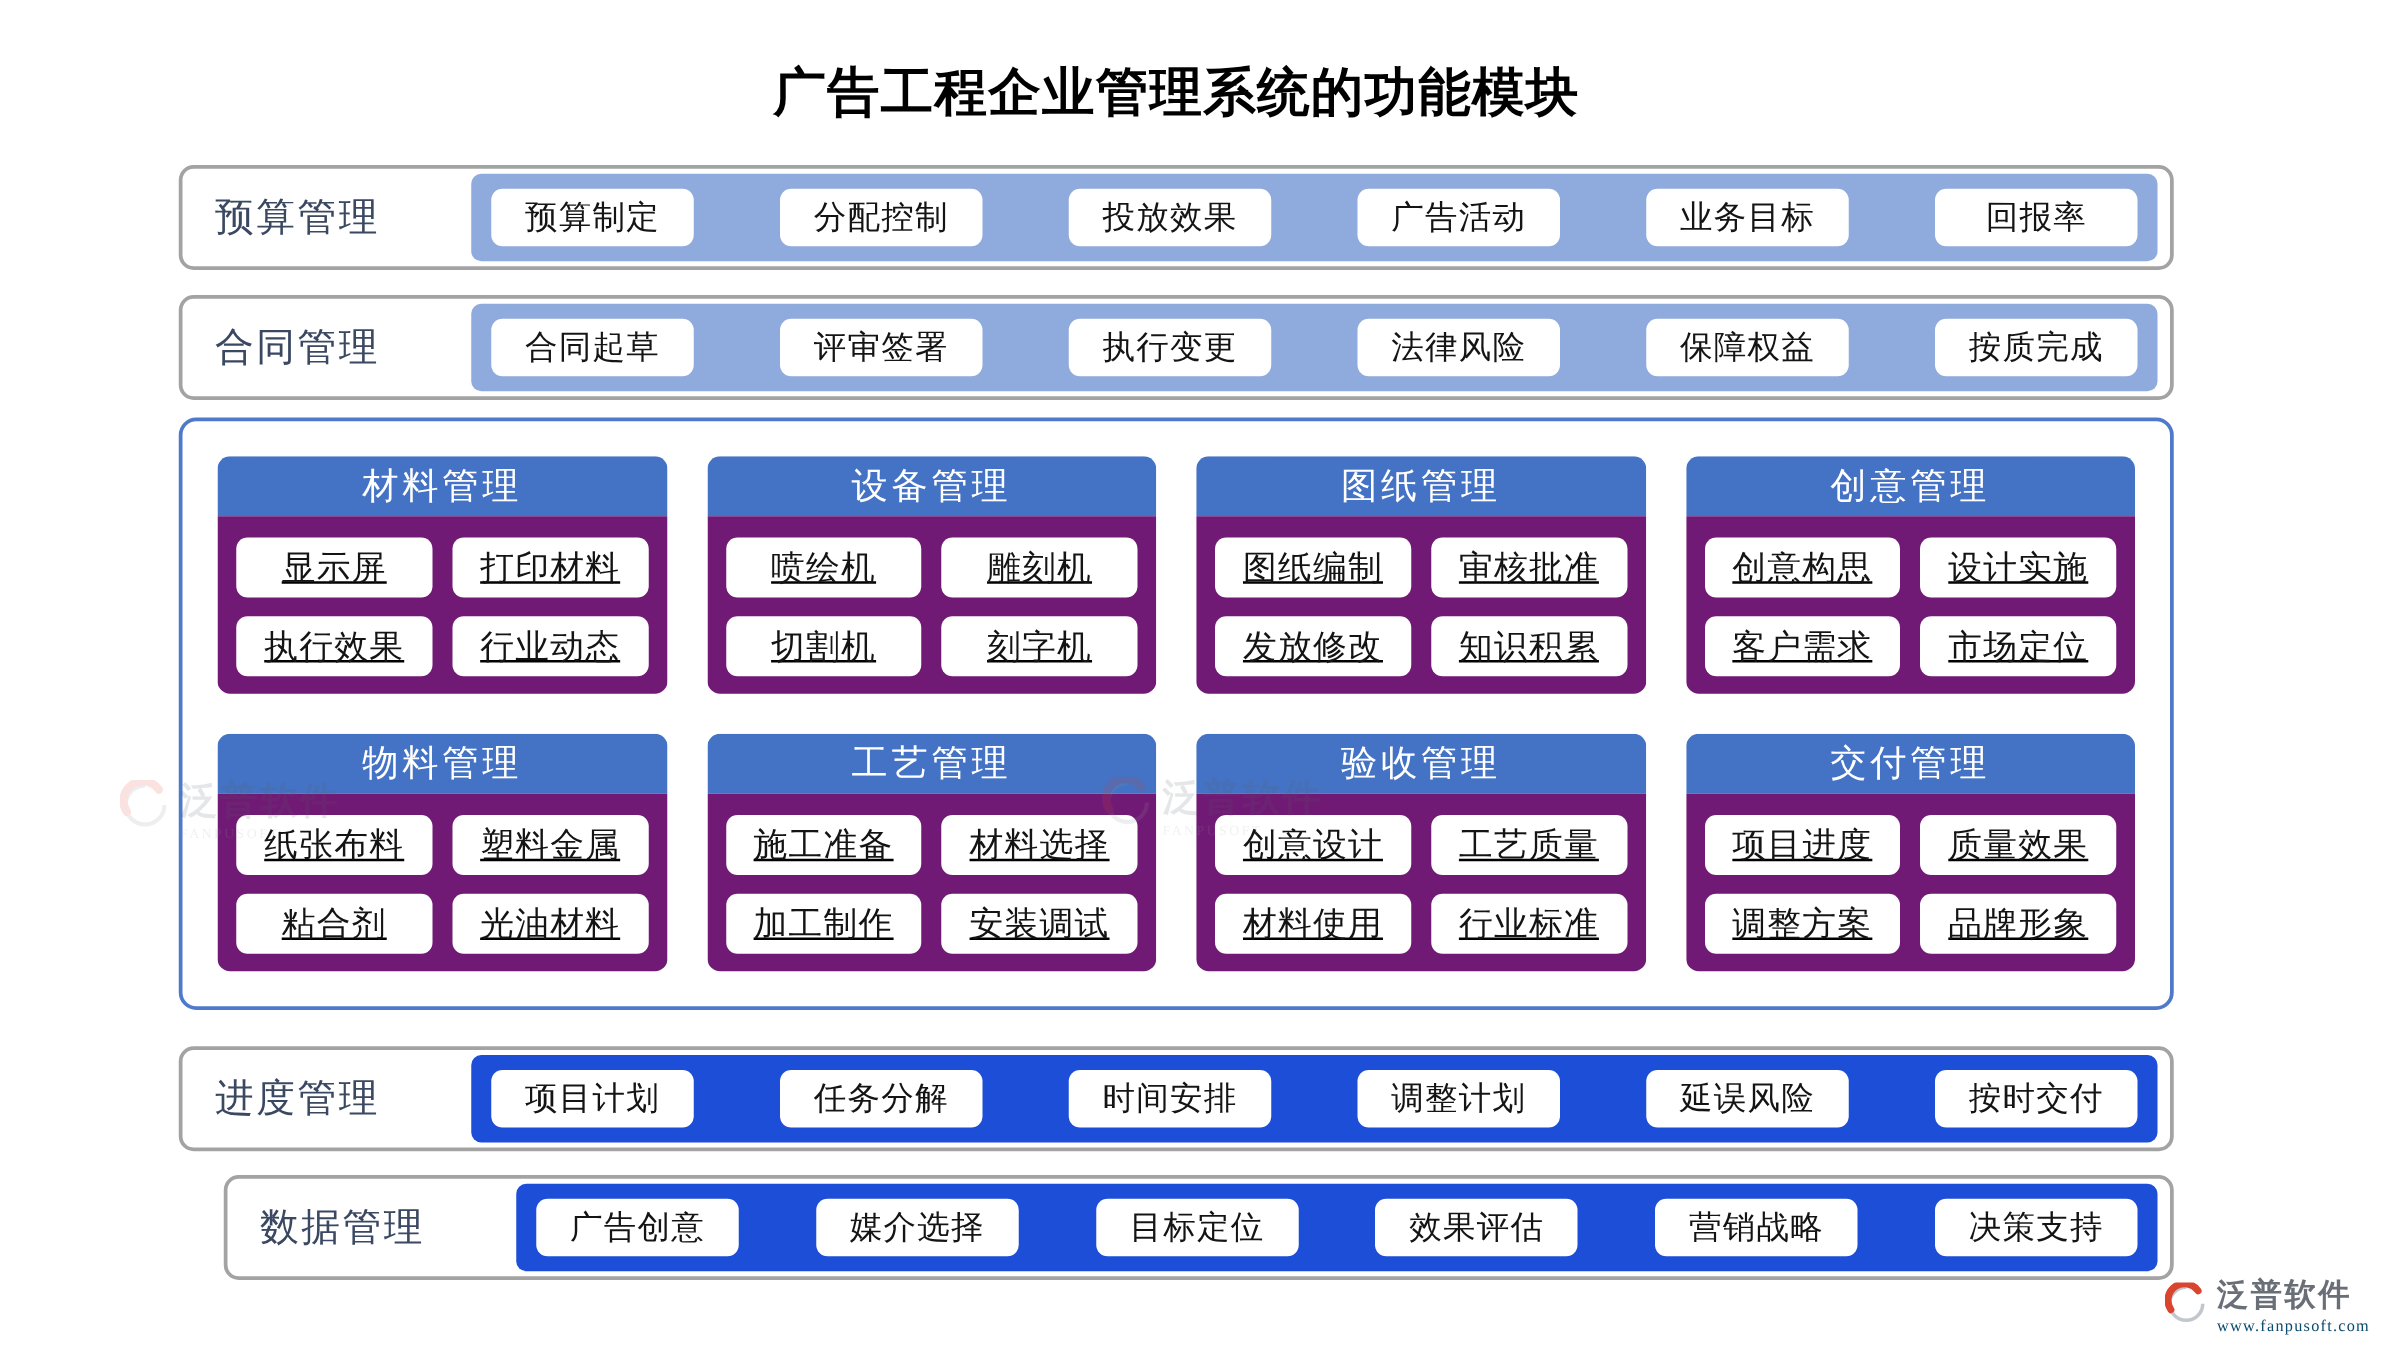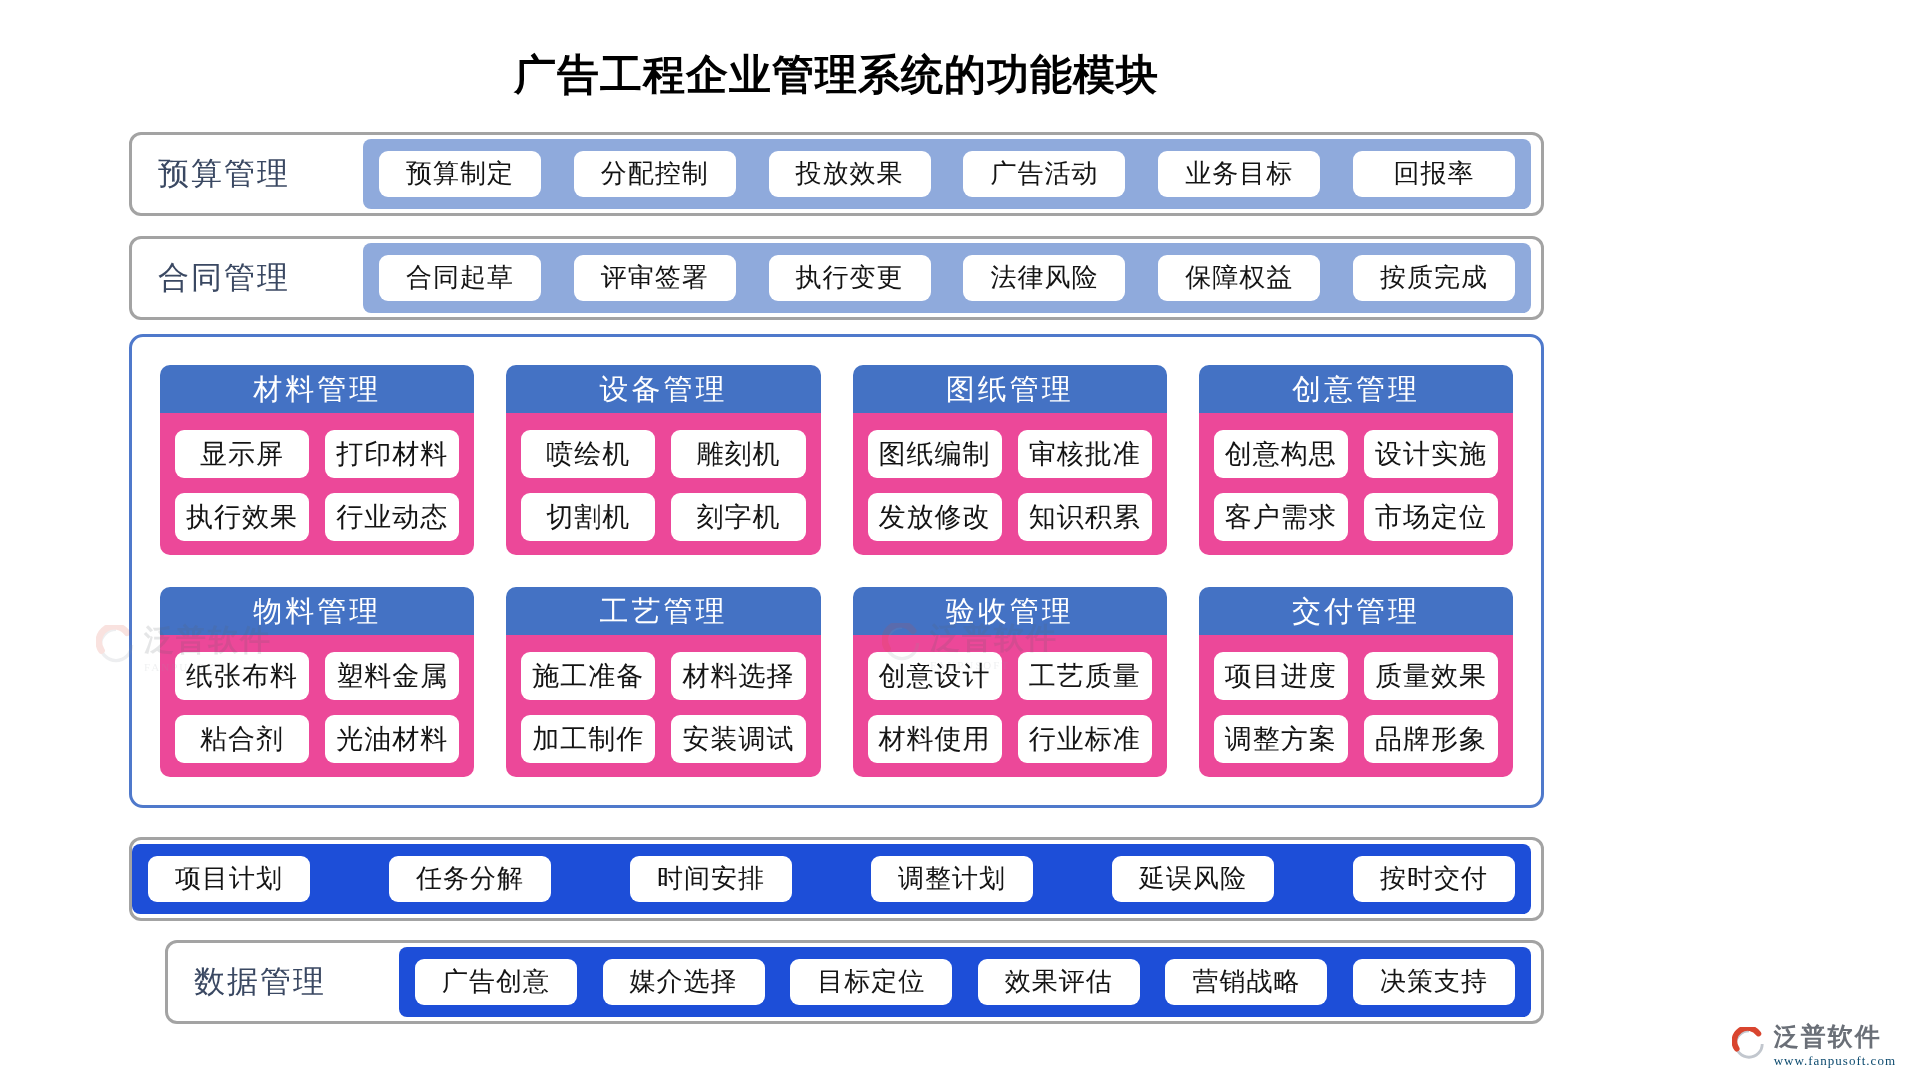--- a/index.html
+++ b/index.html
@@ -3,21 +3,21 @@
 <meta charset="utf-8">
 <style>
   html, body {
     margin: 0; padding: 0;
     width: 1920px; height: 1080px;
     background: #ffffff;
     font-family: "Liberation Serif", "DejaVu Serif", serif;
     overflow: hidden;
   }
   .page { position: relative; width: 1920px; height: 1080px; }
-  .main { position: absolute; left: 129px; top: 0; width: 1415px; }
+  .main { position: absolute; left: 143px; top: 0; width: 1596px; }
 
   h1.title {
     margin: 48px 0 0 0;
     text-align: center;
     font-size: 42px;
     line-height: 54px;
     font-weight: 700;
     color: #000;
     letter-spacing: 1px;
   }
@@ -100,27 +100,28 @@
     line-height: 48px;
     background: #4472C4;
     color: #ffffff;
     text-align: center;
     font-size: 29px;
     letter-spacing: 3px;
     flex: none;
   }
   .card-body {
     flex: 1;
-    background: #ec4899;
+    background: #701a75;
     display: grid;
     grid-template-columns: 1fr 1fr;
     column-gap: 16px;
     row-gap: 15px;
     padding: 17px 15px;
     align-content: center;
+    text-decoration: underline;
   }
   .card-chip {
     min-width: 0;
     padding: 0 6px;
     height: 48px;
     line-height: 48px;
     font-size: 27px;
   }
 
   
@@ -264,20 +265,21 @@
             <div class="chip card-chip">质量效果</div>
             <div class="chip card-chip">调整方案</div>
             <div class="chip card-chip">品牌形象</div>
           </div>
         </div>
 
       </div>
     </section>
 
     <section class="band band-3">
+      <div class="band-label">进度管理</div>
       <div class="band-bar dark-bar">
         <div class="chip">项目计划</div>
         <div class="chip">任务分解</div>
         <div class="chip">时间安排</div>
         <div class="chip">调整计划</div>
         <div class="chip">延误风险</div>
         <div class="chip">按时交付</div>
       </div>
     </section>
 

